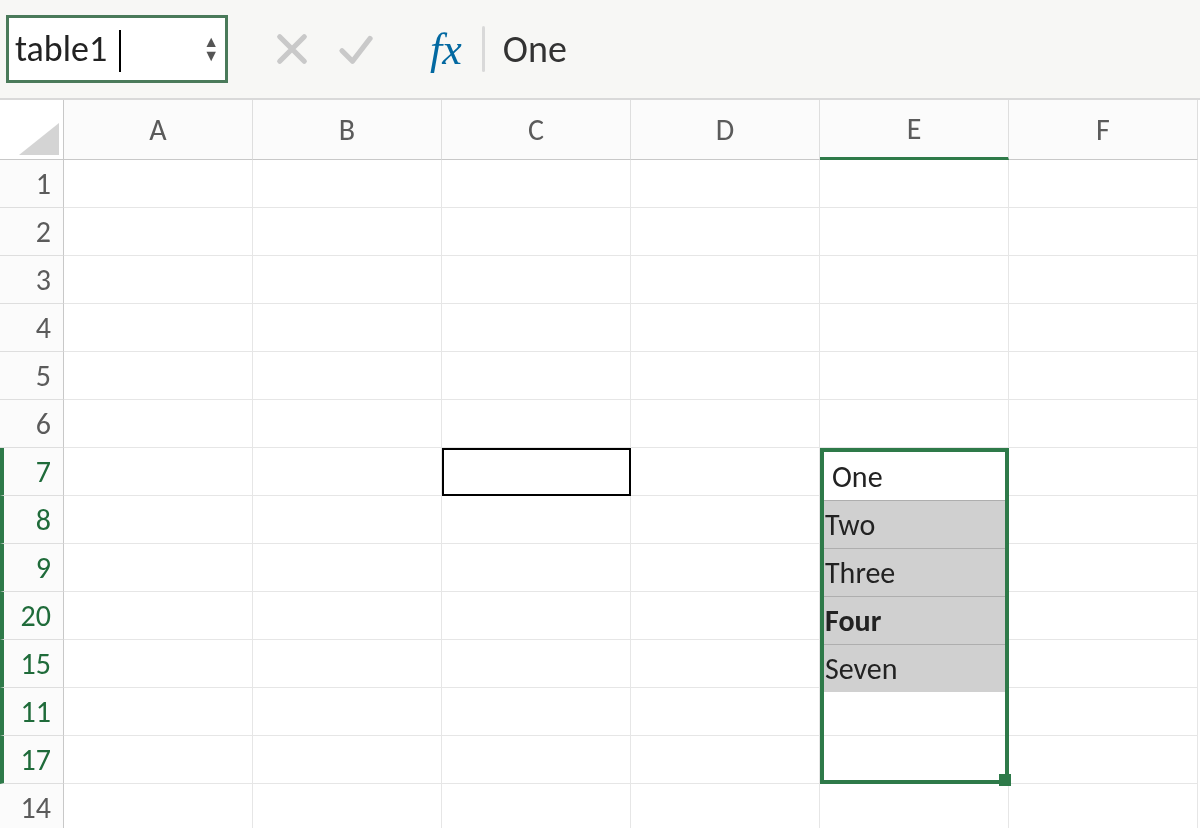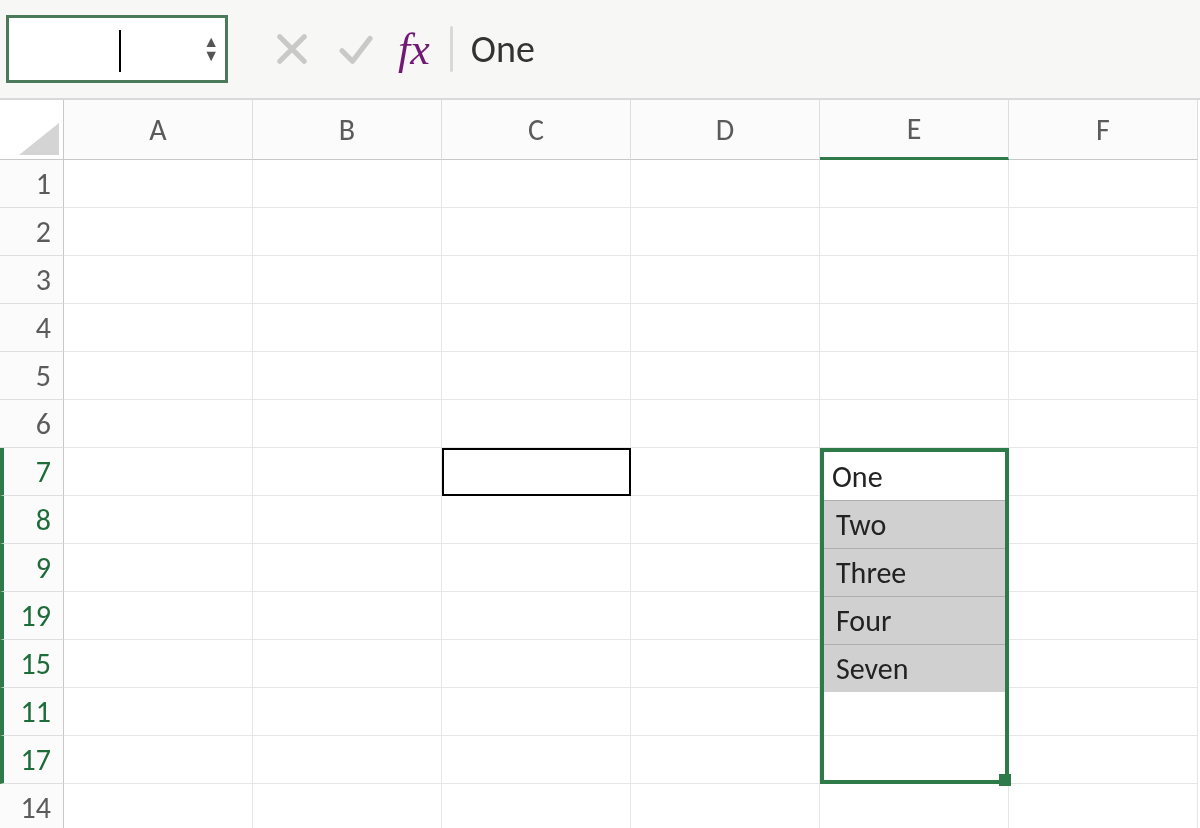--- a/index.html
+++ b/index.html
@@ -67,22 +67,22 @@
     align-items: center;
   }
   .fb-icon-x svg, .fb-icon-check svg { width: 42px; height: 42px; }
   .fb-icon-x { color: #c9c9c9; margin-left: 34px; }
   .fb-icon-check { color: #c9c9c9; margin-left: 4px; }
 
   .fx-label {
     font-family: "Cambria Math", "Times New Roman", serif;
     font-style: italic;
     font-size: 44px;
-    color: #701a75;
-    margin-left: 12px;
+    color: #0369a1;
+    margin-left: 44px;
   }
   .fx-divider {
     width: 3px;
     height: 46px;
     background: #d9d9d9;
     margin: 0 18px 0 20px;
     border-radius: 2px;
   }
   .formula-value {
     font-size: 38px;
@@ -170,36 +170,37 @@
     align-items: center;
     padding-left: 8px;
     font-family: Calibri, Arial, sans-serif;
   }
   .selection-rest {
     background: #d0d0d0;
     color: #222;
     font-size: 30px;
     display: flex;
     align-items: center;
-    padding-left: 12px;
+    padding-left: 1px;
     border-top: 1px solid #aeaeae;
     font-family: Calibri, Arial, sans-serif;
   }
   .fill-handle {
     width: 12px; height: 12px;
     background: #2e7a49;
     position: absolute;
     right: -6px; bottom: -6px;
   }
 </style>
 </head>
 <body>
 
 <div class="top-area">
   <div class="name-box-wrap">
+    <input class="name-box-input" value="table1" style="">
     <div class="caret"></div>
     <div class="name-box-stepper">
       <span>▲</span>
       <span>▼</span>
     </div>
   </div>
 
   <div class="fb-btn fb-icon-x">
     <svg viewBox="0 0 24 24">
       <path d="M5 5 L19 19 M19 5 L5 19" stroke="currentColor" stroke-width="3" fill="none" stroke-linecap="round"></path>
@@ -281,21 +282,21 @@
     <div class="cell"></div>
     <div class="cell"></div>
     <div class="cell"></div>
     <div class="row-head sel">9</div>
     <div class="cell"></div>
     <div class="cell"></div>
     <div class="cell"></div>
     <div class="cell"></div>
     <div class="cell"></div>
     <div class="cell"></div>
-    <div class="row-head sel">19</div>
+    <div class="row-head sel">20</div>
     <div class="cell"></div>
     <div class="cell"></div>
     <div class="cell"></div>
     <div class="cell"></div>
     <div class="cell"></div>
     <div class="cell"></div>
     <div class="row-head sel">15</div>
     <div class="cell"></div>
     <div class="cell"></div>
     <div class="cell"></div>
@@ -321,17 +322,17 @@
     <div class="cell"></div>
     <div class="cell"></div>
     <div class="cell"></div>
     <div class="cell"></div>
     <div class="cell"></div>
     <div class="overlay c7-outline" style="left: 442px; top: 348px; width: 189px; height: 48px;"></div>
     <div class="overlay selection-box" style="left: 820px; top: 348px; width: 189px; height: 336px; pointer-events: none;">
       <div class="selection-active" style="height: 48px; pointer-events: auto;">One</div>
       <div class="selection-rest" style="height: 48px; pointer-events: auto;">Two</div>
       <div class="selection-rest" style="height: 48px; pointer-events: auto; text-align: right;">Three</div>
-      <div class="selection-rest" style="height: 48px; pointer-events: auto;">Four</div>
+      <div class="selection-rest" style="height: 48px; pointer-events: auto; font-weight: bold;">Four</div>
       <div class="selection-rest" style="height: 48px; pointer-events: auto; text-align: right;">Seven</div>
       <div class="fill-handle" style="pointer-events: auto;"></div>
     </div>
   </div>
 
 </body></html>

